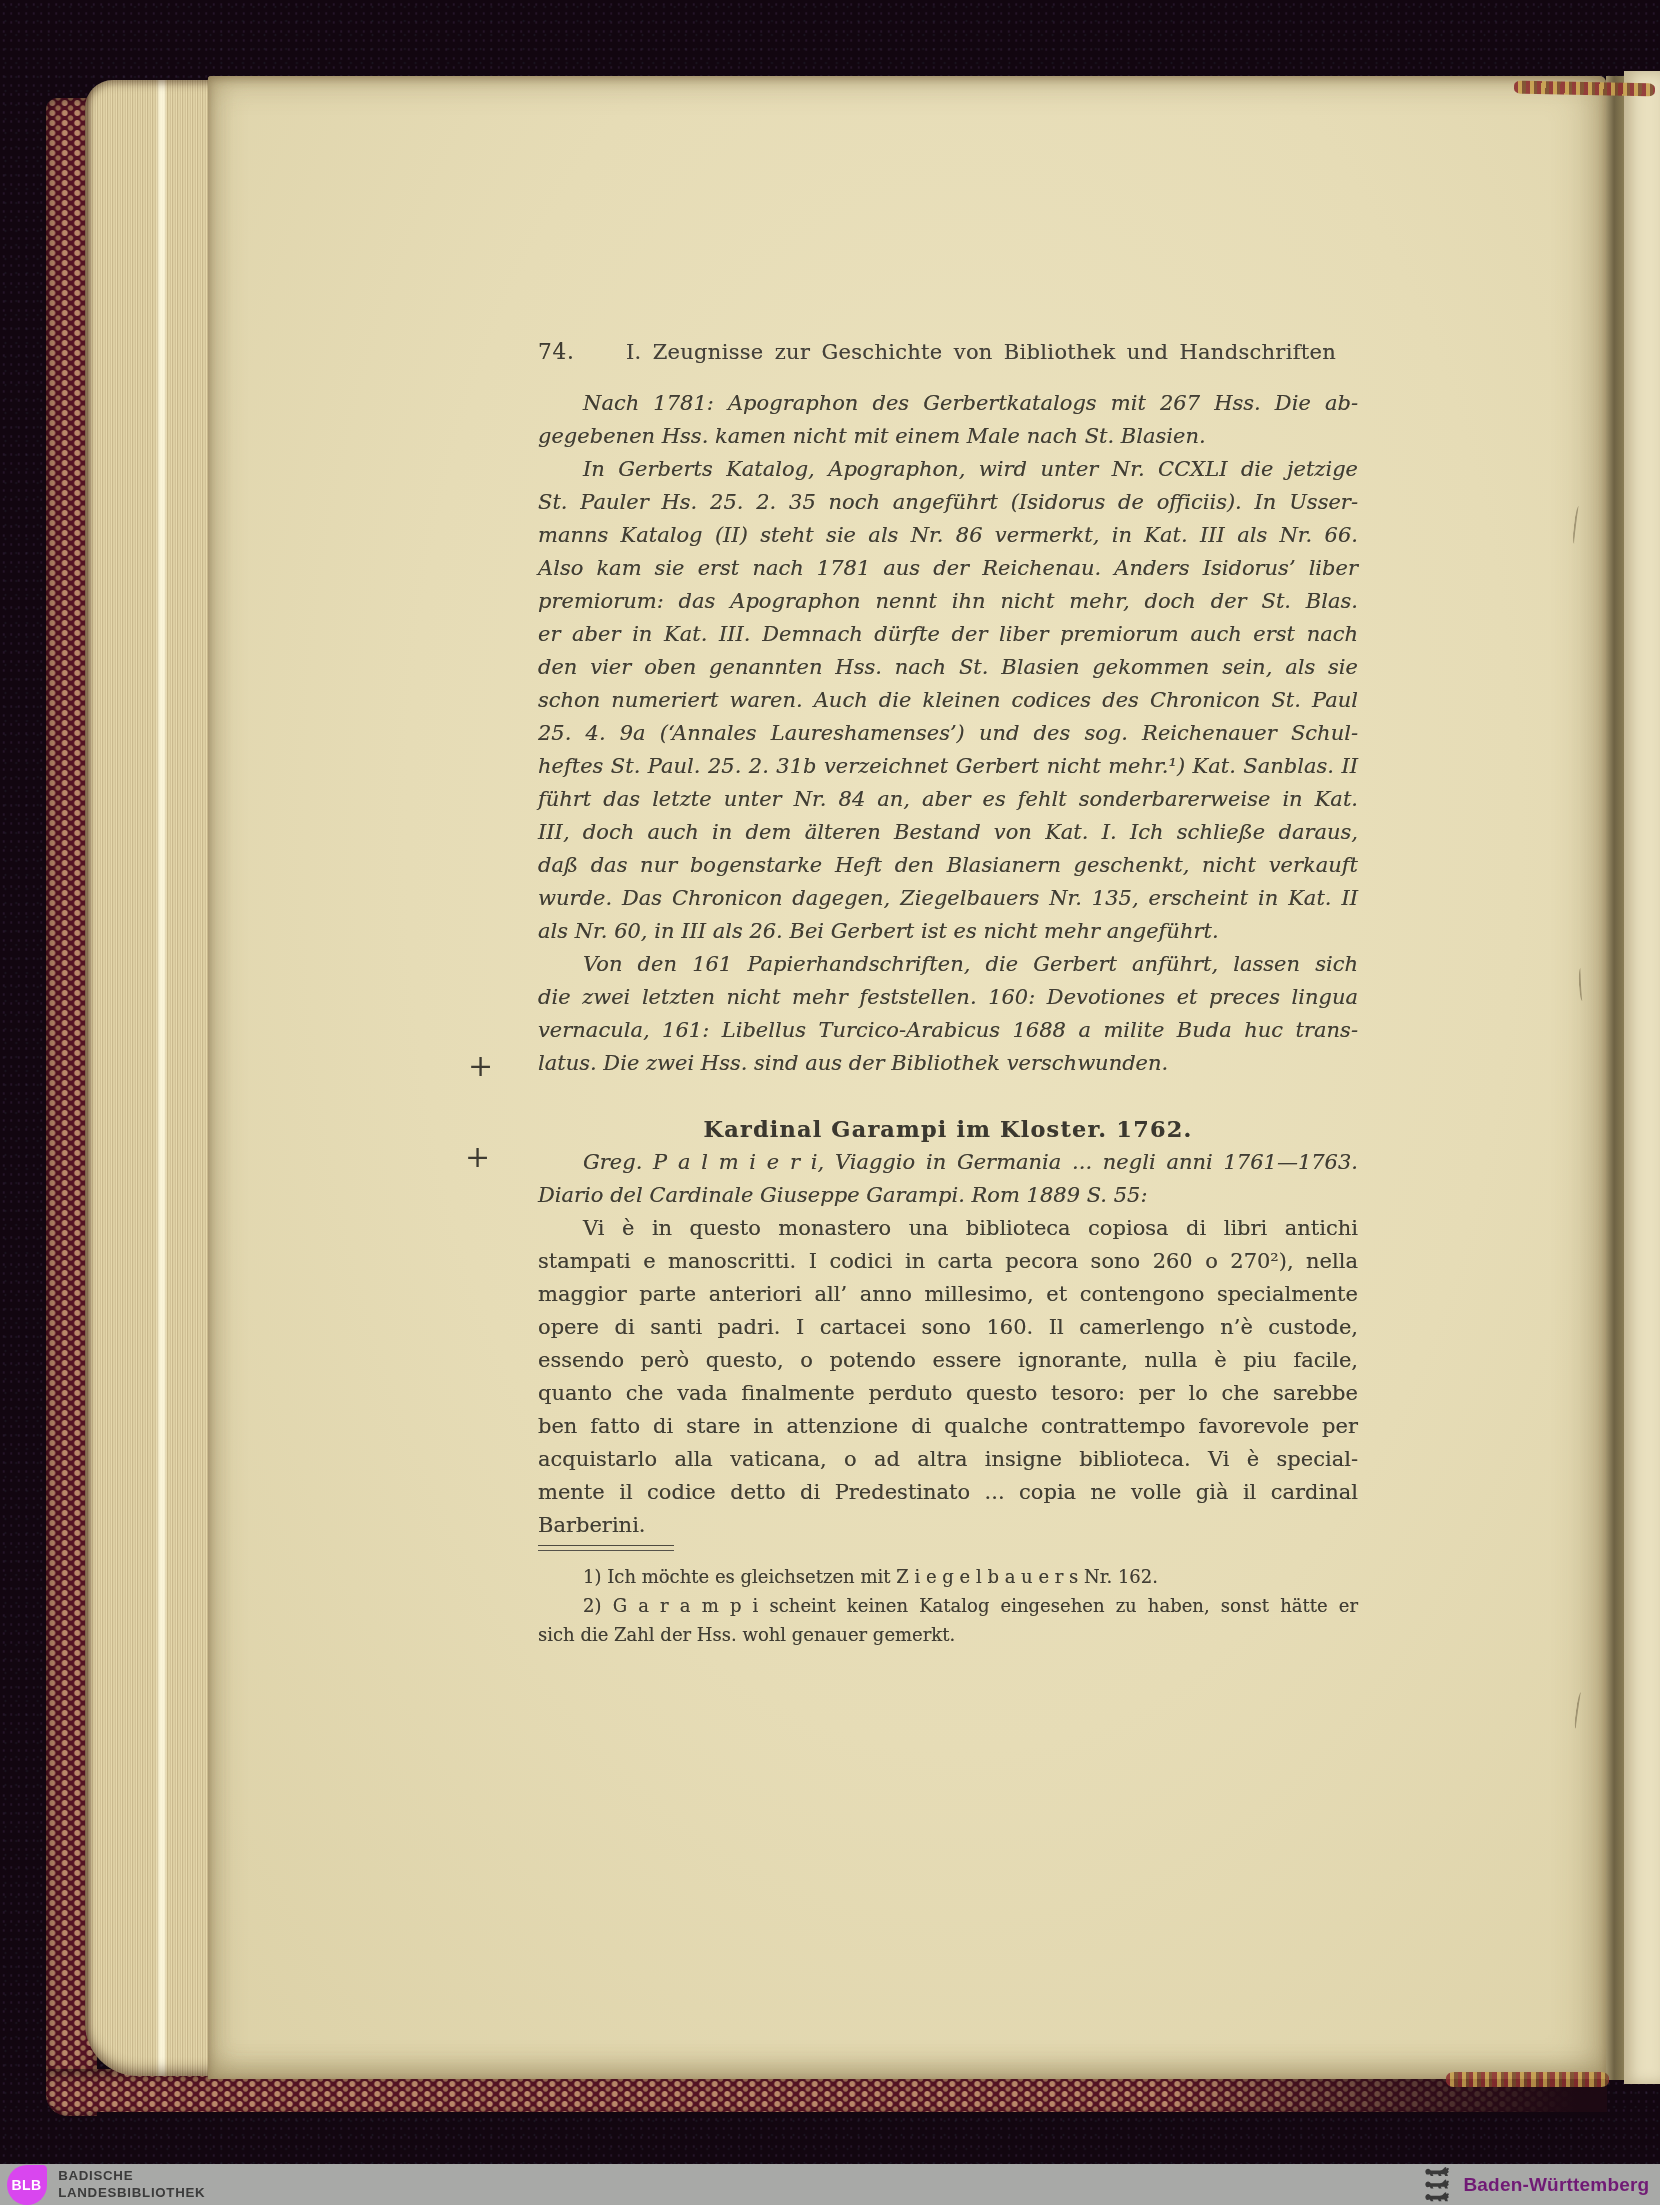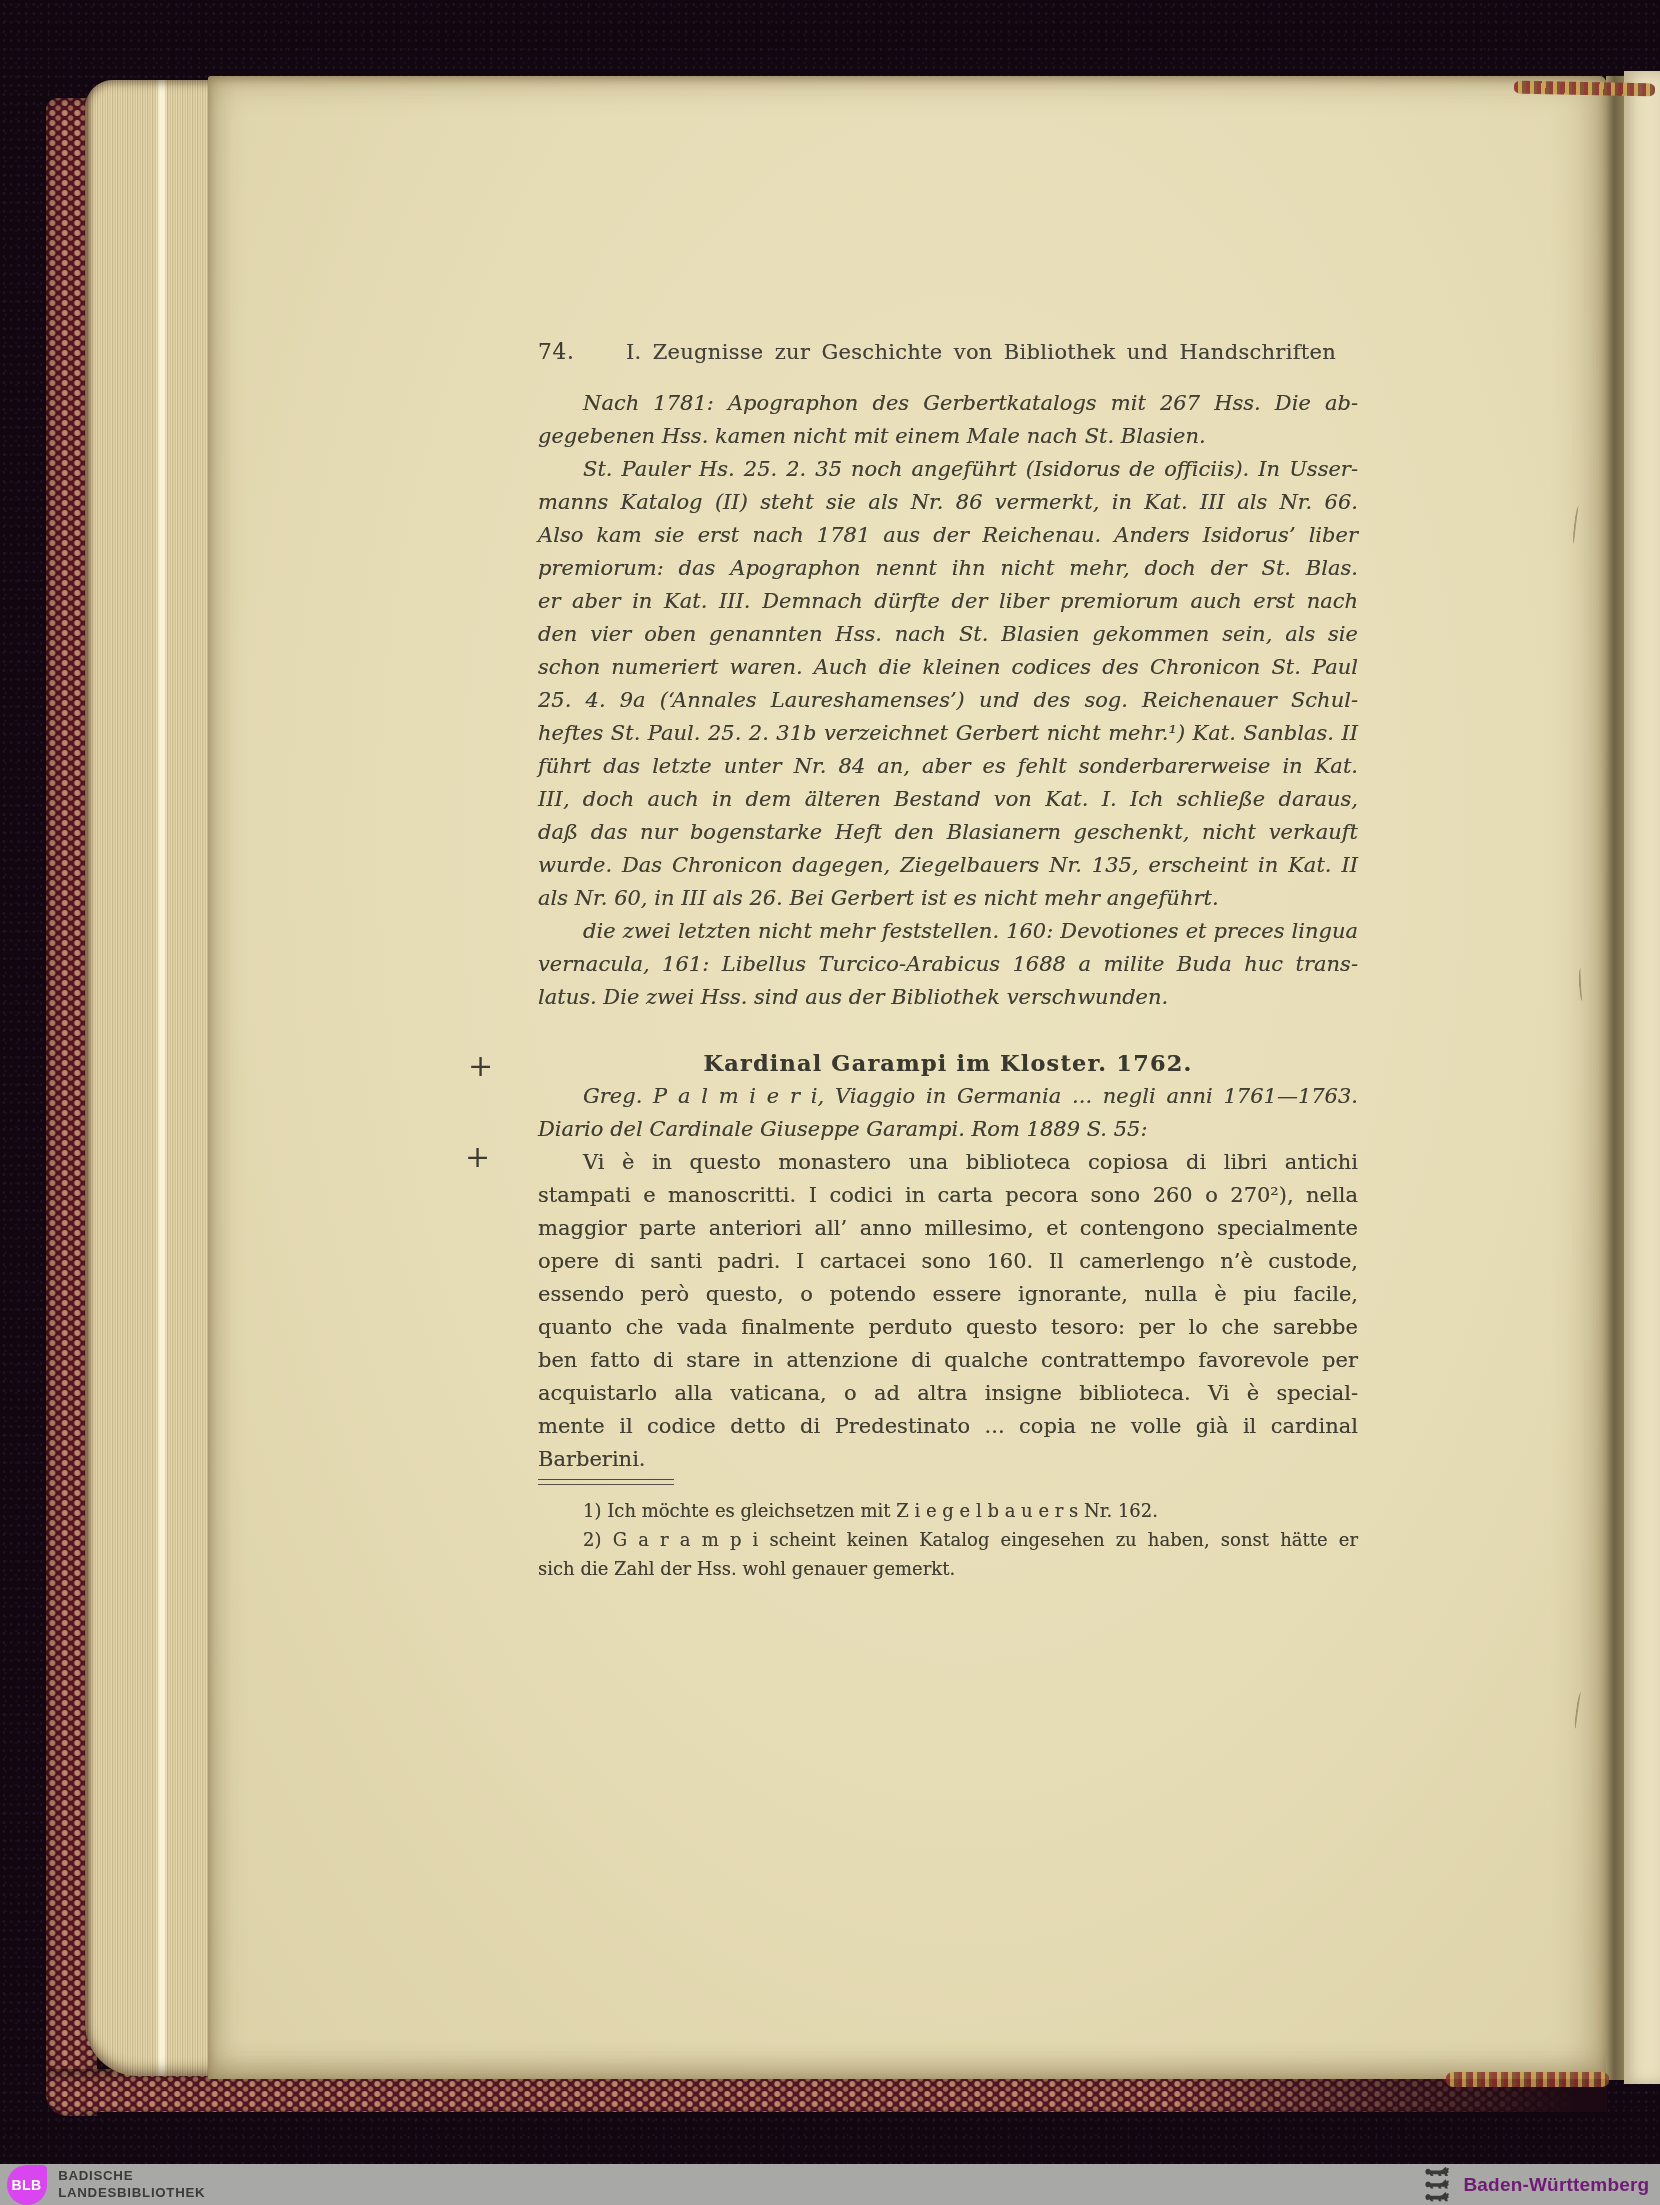--- a/index.html
+++ b/index.html
@@ -123,39 +123,41 @@
 
       <div class="para first-ind">
         <div>
             <div class="jline">Nach 1781: Apographon des Gerbertkatalogs mit 267 Hss. Die ab-</div>
           </div>
         <div class="lastline">gegebenen Hss. kamen nicht mit einem Male nach St. Blasien.</div>
       </div>
 
       <div class="para first-ind">
         <div>
+            <div class="jline">In Gerberts Katalog, Apographon, wird unter Nr. CCXLI die jetzige</div>
             <div class="jline">St. Pauler Hs. 25. 2. 35 noch angeführt (Isidorus de officiis). In Usser-</div>
             <div class="jline">manns Katalog (II) steht sie als Nr. 86 vermerkt, in Kat. III als Nr. 66.</div>
             <div class="jline">Also kam sie erst nach 1781 aus der Reichenau. Anders Isidorus’ liber</div>
             <div class="jline">premiorum: das Apographon nennt ihn nicht mehr, doch der St. Blas.</div>
             <div class="jline">er aber in Kat. III. Demnach dürfte der liber premiorum auch erst nach</div>
             <div class="jline">den vier oben genannten Hss. nach St. Blasien gekommen sein, als sie</div>
             <div class="jline">schon numeriert waren. Auch die kleinen codices des Chronicon St. Paul</div>
             <div class="jline">25. 4. 9a (‘Annales Laureshamenses’) und des sog. Reichenauer Schul-</div>
             <div class="jline">heftes St. Paul. 25. 2. 31b verzeichnet Gerbert nicht mehr.¹) Kat. Sanblas. II</div>
             <div class="jline">führt das letzte unter Nr. 84 an, aber es fehlt sonderbarerweise in Kat.</div>
             <div class="jline">III, doch auch in dem älteren Bestand von Kat. I. Ich schließe daraus,</div>
             <div class="jline">daß das nur bogenstarke Heft den Blasianern geschenkt, nicht verkauft</div>
             <div class="jline">wurde. Das Chronicon dagegen, Ziegelbauers Nr. 135, erscheint in Kat. II</div>
           </div>
         <div class="lastline">als Nr. 60, in III als 26. Bei Gerbert ist es nicht mehr angeführt.</div>
       </div>
 
       <div class="para first-ind">
         <div>
+            <div class="jline">Von den 161 Papierhandschriften, die Gerbert anführt, lassen sich</div>
             <div class="jline">die zwei letzten nicht mehr feststellen. 160: Devotiones et preces lingua</div>
             <div class="jline">vernacula, 161: Libellus Turcico-Arabicus 1688 a milite Buda huc trans-</div>
           </div>
         <div class="lastline">latus. Die zwei Hss. sind aus der Bibliothek verschwunden.</div>
       </div>
 
       <div class="heading">Kardinal Garampi im Kloster. 1762.</div>
 
       <div class="para first-ind">
         <div>

